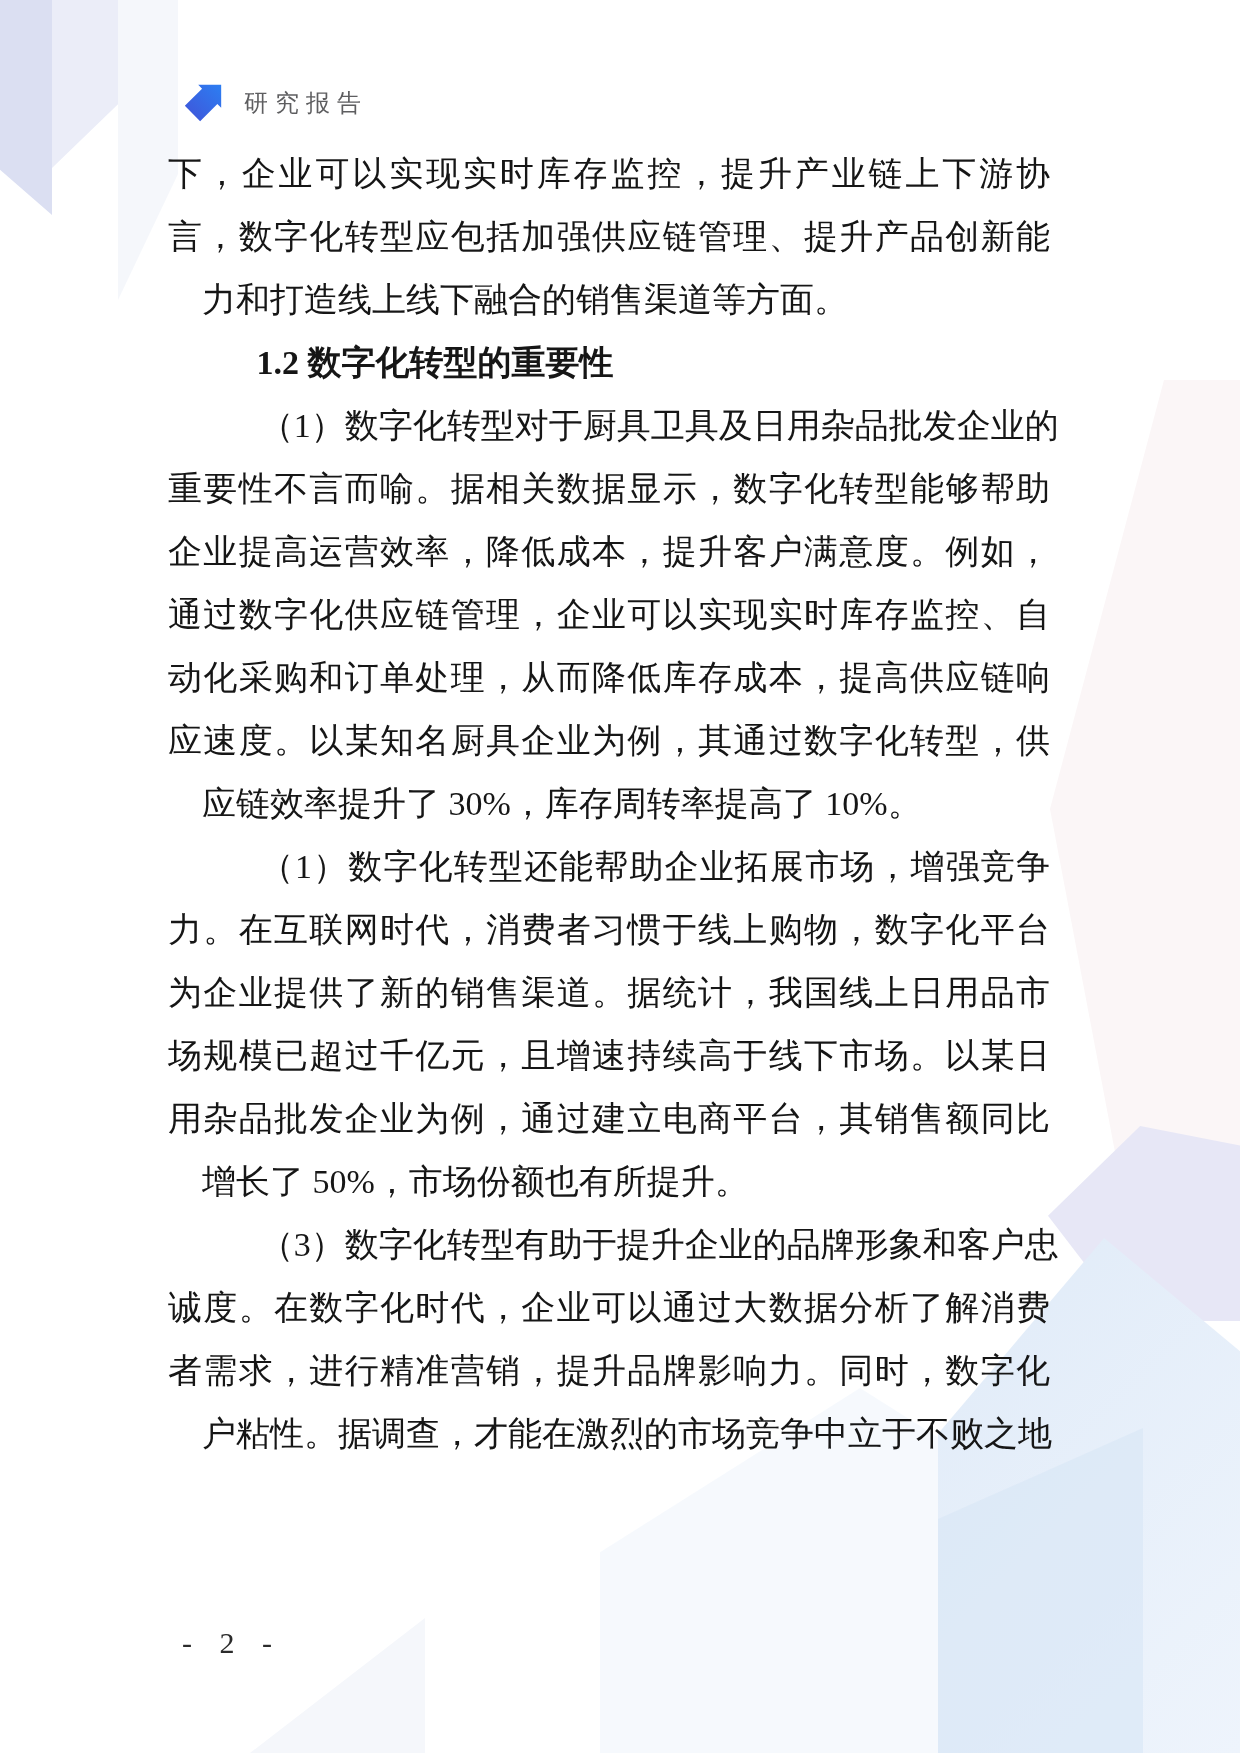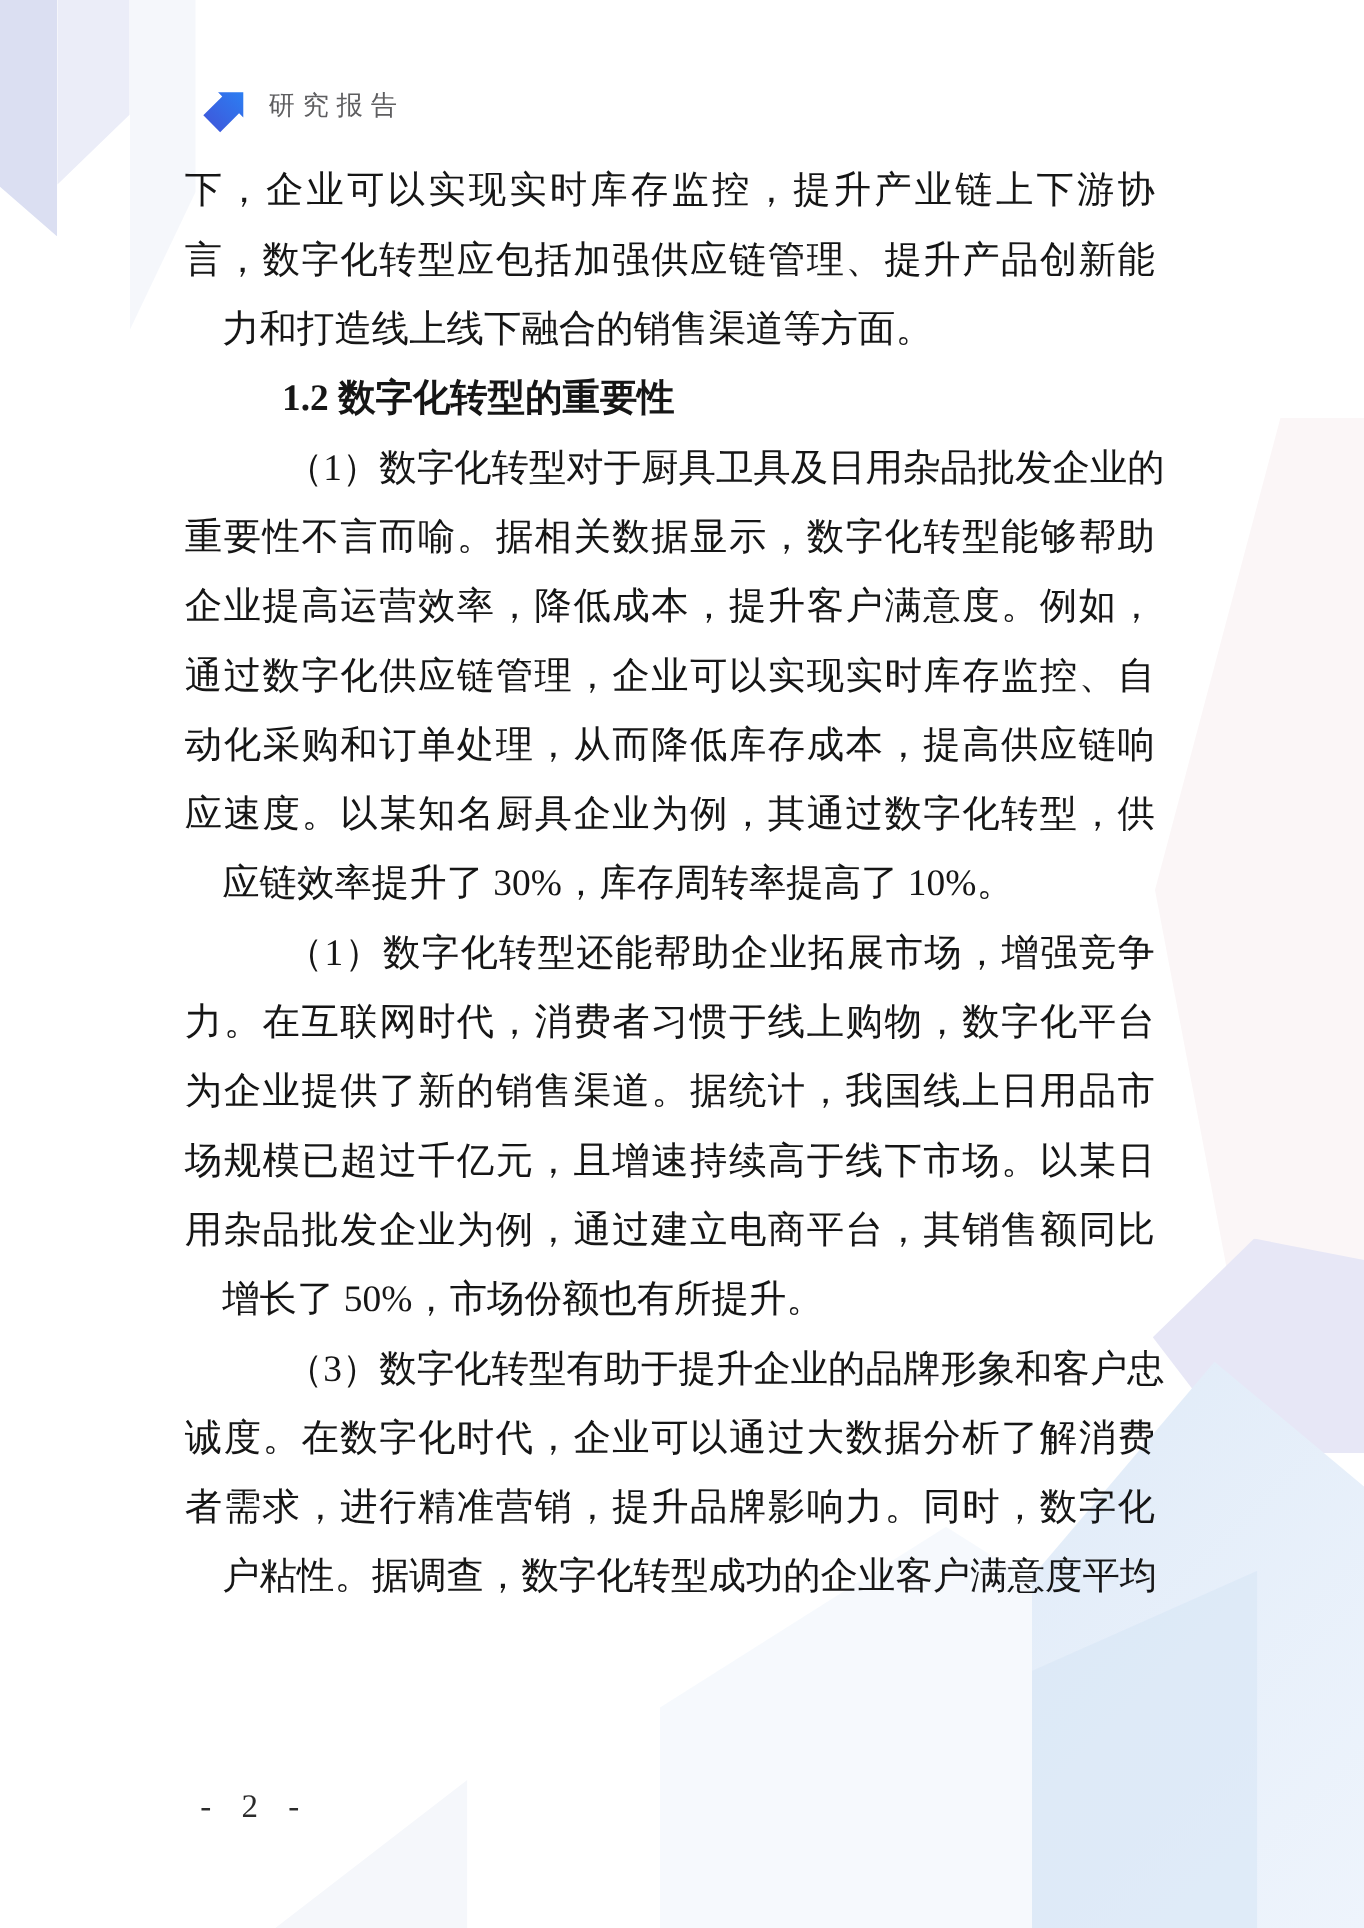--- a/index.html
+++ b/index.html
@@ -26,21 +26,21 @@
         background:linear-gradient(135deg,#e0ebf8 0%,#eef4fc 100%);
         clip-path:polygon(55% 0,100% 22%,100% 100%,0 100%,0 38%);}
   .br-face{left:938px;top:1428px;width:205px;height:325px;background:#d8e6f6;
         clip-path:polygon(0 28%,100% 0,100% 100%,0 100%);opacity:.65;}
   .bc-diamond{left:600px;top:1388px;width:520px;height:365px;background:#f0f5fc;
         clip-path:polygon(50% 0,100% 45%,100% 100%,0 100%,0 45%);opacity:.62;}
   .bl-tri{left:250px;top:1618px;width:175px;height:135px;background:#f5f7fb;
         clip-path:polygon(100% 0,100% 100%,0 100%);}
   
   .hdr{position:absolute;left:180px;top:80px;height:46px;z-index:2;
-       display:flex;}
+       display:flex;align-items:center;}
   .logo{width:46px;height:44px;display:inline-block;}
   .brand{margin-left:18px;font-size:24px;letter-spacing:7px;color:#5e5e60;
          font-family:"Liberation Serif","DejaVu Serif",serif;}
   
   .textblock{position:absolute;left:168px;top:142px;width:882px;z-index:1;
        color:#161616;font-size:34px;}
   .line{height:63px;line-height:63px;white-space:nowrap;
         text-align:justify;text-align-last:justify;text-justify:inter-character;}
   .line.last{text-align-last:left;margin-left:34px;}
   .line.ind{text-indent:2.7em;}
@@ -106,21 +106,21 @@
       <div class="line">为企业提供了新的销售渠道。据统计，我国线上日用品市</div>
       <div class="line">场规模已超过千亿元，且增速持续高于线下市场。以某日</div>
       <div class="line">用杂品批发企业为例，通过建立电商平台，其销售额同比</div>
       <div class="line last">增长了 50%，市场份额也有所提升。</div>
     </div>
 
     <div class="para">
       <div class="line ind">（3）数字化转型有助于提升企业的品牌形象和客户忠</div>
       <div class="line">诚度。在数字化时代，企业可以通过大数据分析了解消费</div>
       <div class="line">者需求，进行精准营销，提升品牌影响力。同时，数字化</div>
-      <div class="line last">户粘性。据调查，数字化转型成功的企业客户满意度平均</div>
+      <div class="line last">户粘性。据调查，才能在激烈的市场竞争中立于不败之地</div>
     </div>
 
   </div>
 
   <div class="ftr">
     <span>- 2 -</span>
   </div>
 
 </div>
 

